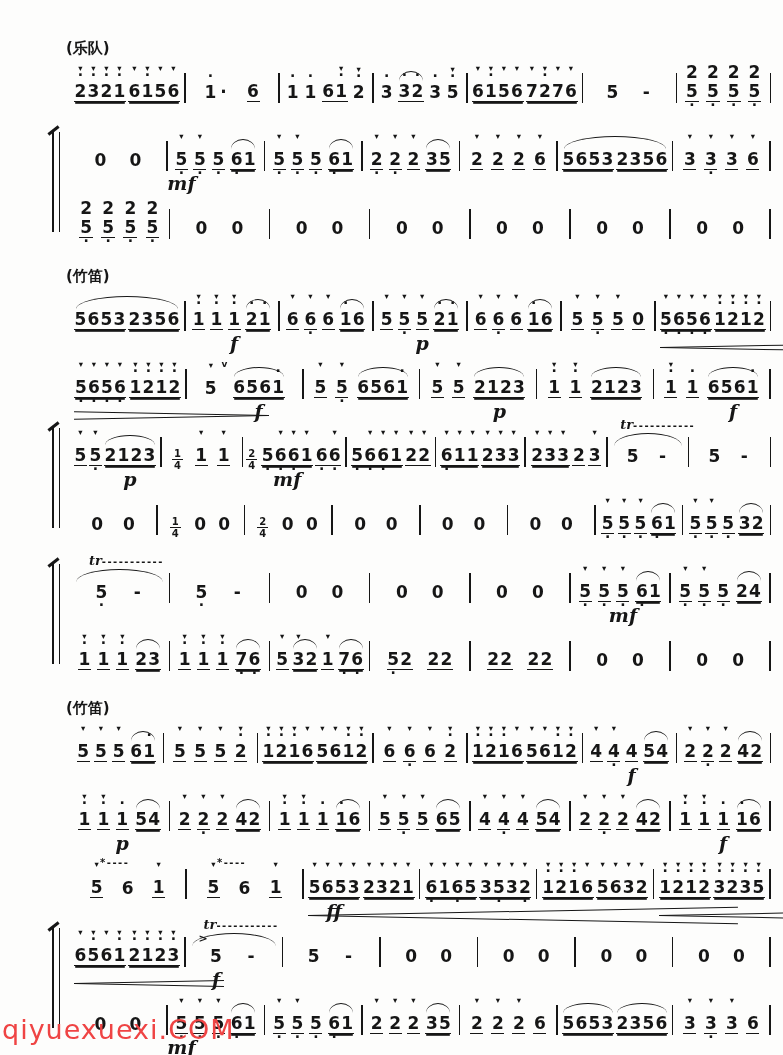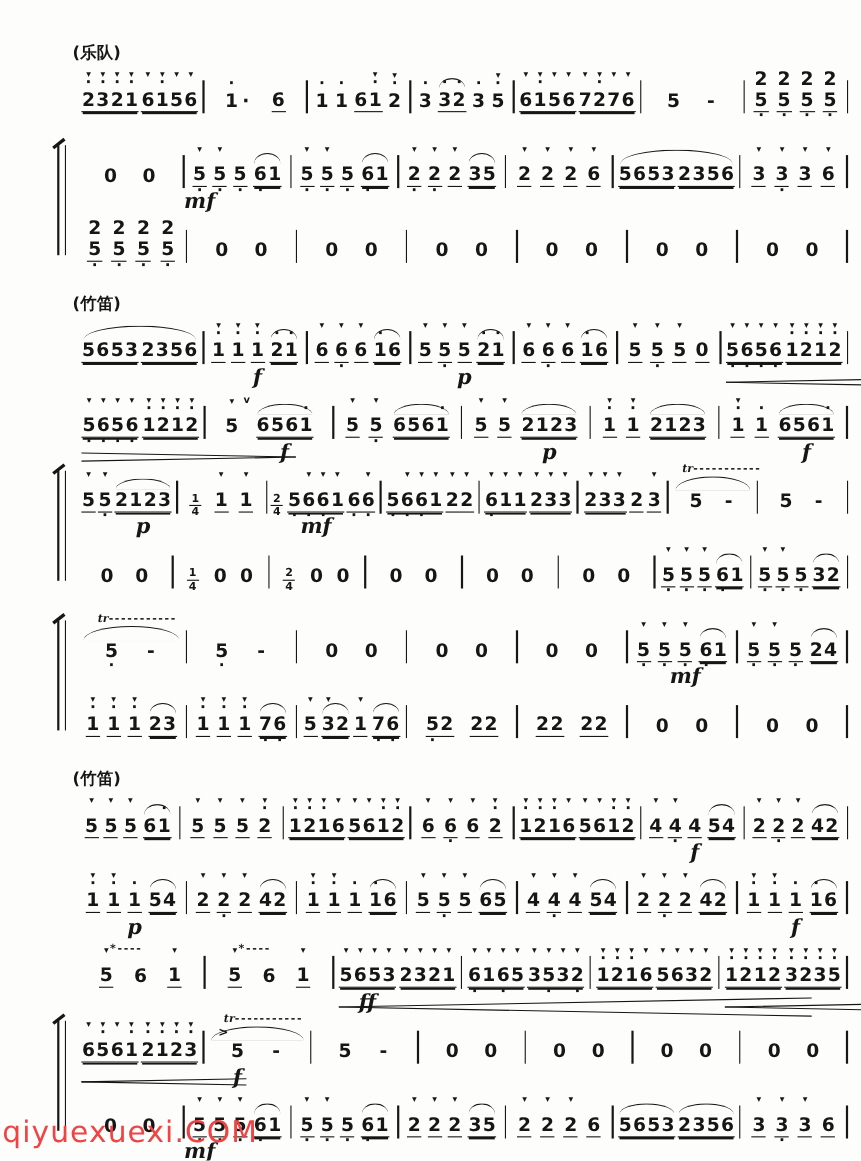--- a/index.html
+++ b/index.html
@@ -24,21 +24,21 @@
   .rlo{height:8px;font-size:14px;line-height:6px;font-weight:bold;}
   .u1{border-bottom:1.5px solid #161616;}
   .u2{border-bottom:1.5px solid #161616;box-shadow:0 3px 0 -1.2px #161616;}
   .slur{position:absolute;top:8px;left:1px;right:1px;height:9px;
     border-top:1.6px solid #161616;border-radius:50% 50% 0 0/100% 100% 0 0;pointer-events:none;}
   .cslur{position:absolute;top:5px;left:6px;right:6px;height:12px;
     border-top:1.7px solid #161616;border-radius:50% 50% 0 0/100% 100% 0 0;pointer-events:none;}
   .dyn{position:absolute;bottom:-16px;left:50%;transform:translateX(-50%);
     font-family:"DejaVu Serif",serif;font-style:italic;font-weight:bold;font-size:19px;}
   .trm{position:absolute;top:-14px;left:-6px;white-space:nowrap;z-index:2;}
-  .tri{font-family:"DejaVu Serif",serif;font-style:italic;font-weight:bold;font-size:10px;}
+  .tri{font-family:"DejaVu Serif",serif;font-style:italic;font-weight:bold;font-size:13px;}
   .trd{font-weight:bold;font-size:10px;letter-spacing:1.5px;}
   .flt{position:absolute;top:-2px;left:10px;font-size:10px;font-weight:bold;letter-spacing:1.5px;white-space:nowrap;}
   .pvm{position:absolute;top:-1px;right:-10px;font-size:9px;font-weight:bold;}
   .gtm{position:absolute;top:4px;left:-11px;font-size:11px;font-weight:bold;}
   .hp{position:absolute;bottom:-13px;left:0;height:8px;pointer-events:none;}
   .hp i{position:absolute;left:0;width:100%;height:1.2px;background:#161616;top:50%;}
   .hp.c i.a{transform:rotate(-1.1deg);transform-origin:left center;}
   .hp.c i.b{transform:rotate(1.1deg);transform-origin:left center;}
   .hp.d i.a{transform:rotate(1.1deg);transform-origin:right center;}
   .hp.d i.b{transform:rotate(-1.1deg);transform-origin:right center;}

